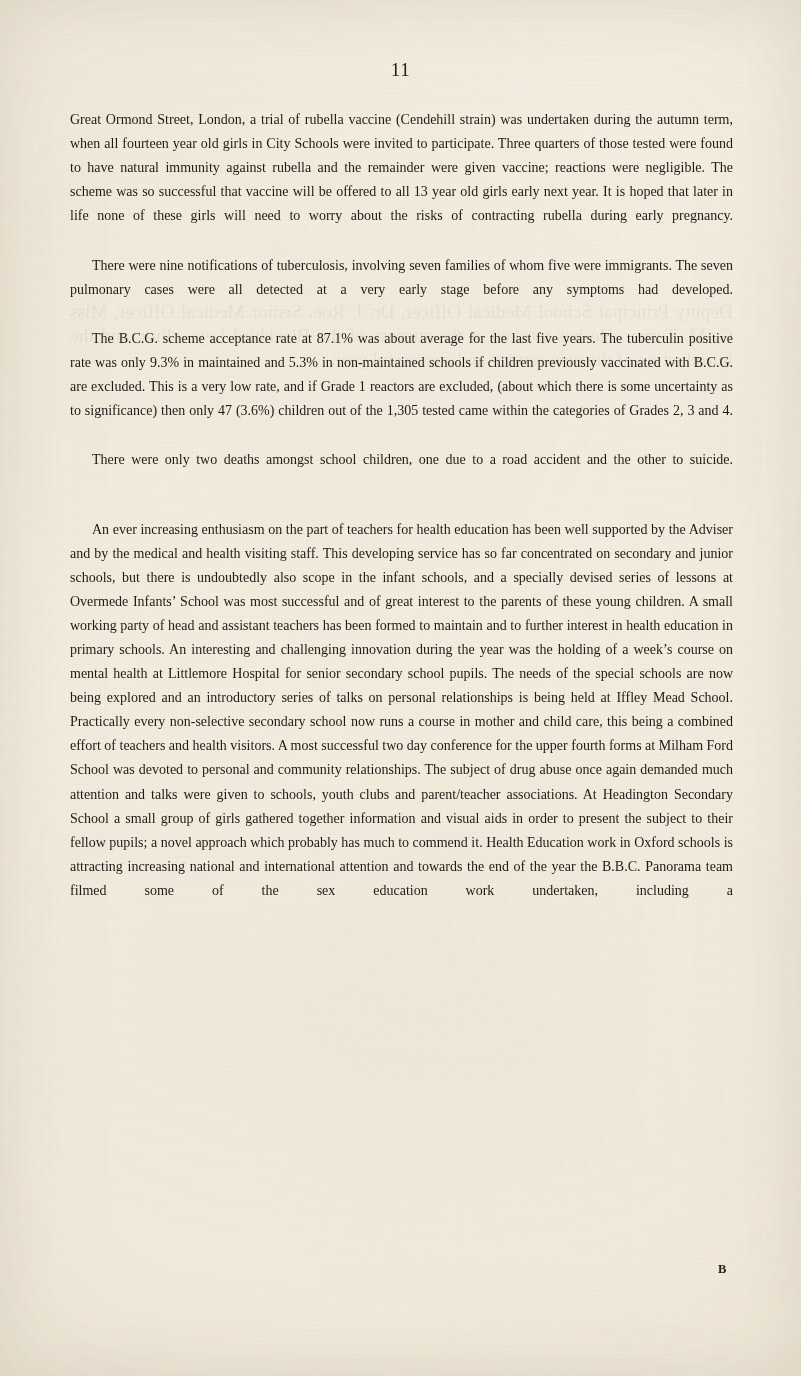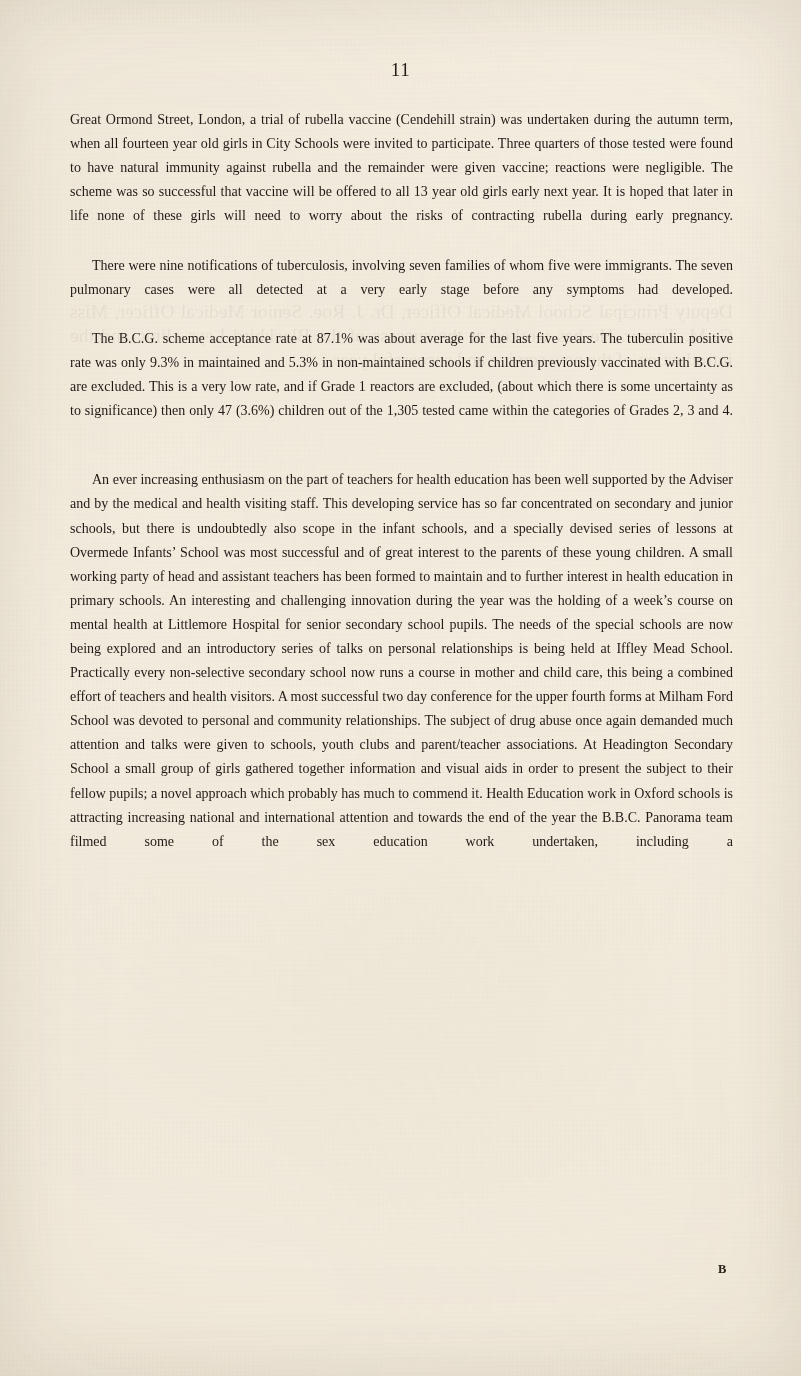--- a/index.html
+++ b/index.html
@@ -160,19 +160,20 @@
   <div class="mottle"></div>
 
   <div class="showthrough">Deputy Principal School Medical Officer, Dr. J. Roe. Senior Medical Officer, Miss G. M. Turner. He has worked at the success of the Blackbird Leys clinic and the introduction of the new service and successful year.</div>
 
   <div class="folio">11</div>
 
   <div class="textblock">
     <p class="cont">Great Ormond Street, London, a trial of rubella vaccine (Cendehill strain) was undertaken during the autumn term, when all fourteen year old girls in City Schools were invited to participate. Three quarters of those tested were found to have natural immunity against rubella and the remainder were given vaccine; reactions were negligible. The scheme was so successful that vaccine will be offered to all 13 year old girls early next year. It is hoped that later in life none of these girls will need to worry about the risks of contracting rubella during early pregnancy.</p>
     <p>There were nine notifications of tuberculosis, involving seven families of whom five were immigrants. The seven pulmonary cases were all detected at a very early stage before any symptoms had developed.</p>
     <p>The B.C.G. scheme acceptance rate at 87.1% was about average for the last five years. The tuberculin positive rate was only 9.3% in maintained and 5.3% in non-maintained schools if children previously vaccinated with B.C.G. are excluded. This is a very low rate, and if Grade 1 reactors are excluded, (about which there is some uncertainty as to significance) then only 47 (3.6%) children out of the 1,305 tested came within the categories of Grades 2, 3 and 4.</p>
+    <p>There were only two deaths amongst school children, one due to a road accident and the other to suicide.</p>
     <p class="dense">An ever increasing enthusiasm on the part of teachers for health education has been well supported by the Adviser and by the medical and health visiting staff. This developing service has so far concentrated on secondary and junior schools, but there is undoubtedly also scope in the infant schools, and a specially devised series of lessons at Overmede Infants’ School was most successful and of great interest to the parents of these young children. A small working party of head and assistant teachers has been formed to maintain and to further interest in health education in primary schools. An interesting and challenging innovation during the year was the holding of a week’s course on mental health at Littlemore Hospital for senior secondary school pupils. The needs of the special schools are now being explored and an introductory series of talks on personal relationships is being held at Iffley Mead School. Practically every non-selective secondary school now runs a course in mother and child care, this being a combined effort of teachers and health visitors. A most successful two day conference for the upper fourth forms at Milham Ford School was devoted to personal and community relationships. The subject of drug abuse once again demanded much attention and talks were given to schools, youth clubs and parent/teacher associations. At Headington Secondary School a small group of girls gathered together information and visual aids in order to present the subject to their fellow pupils; a novel approach which probably has much to commend it. Health Education work in Oxford schools is attracting increasing national and international attention and towards the end of the year the B.B.C. Panorama team filmed some of the sex education work undertaken, including a</p>
   </div>
 
   <div class="signature">B</div>
 
   <div class="vignette"></div>
 </div>
 
 </body></html>

